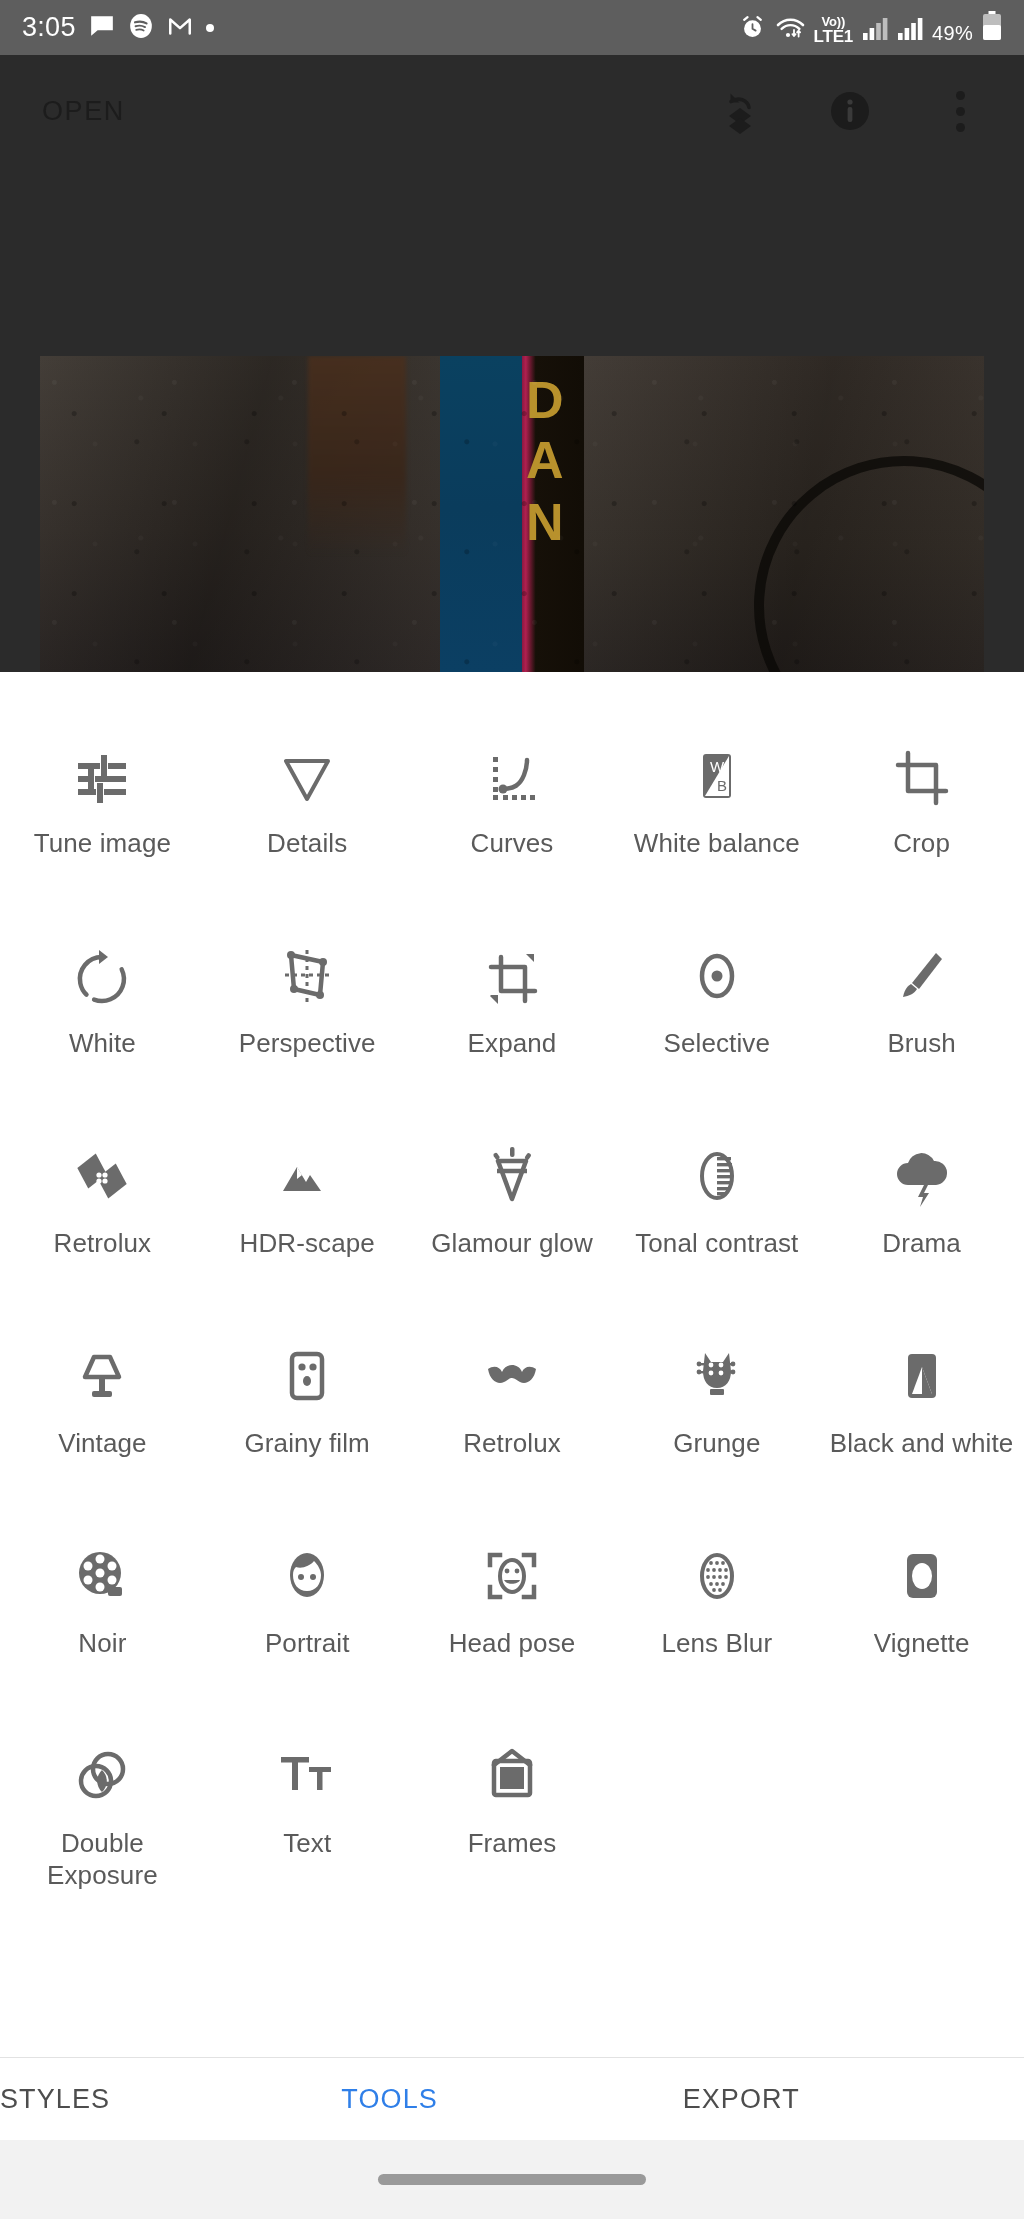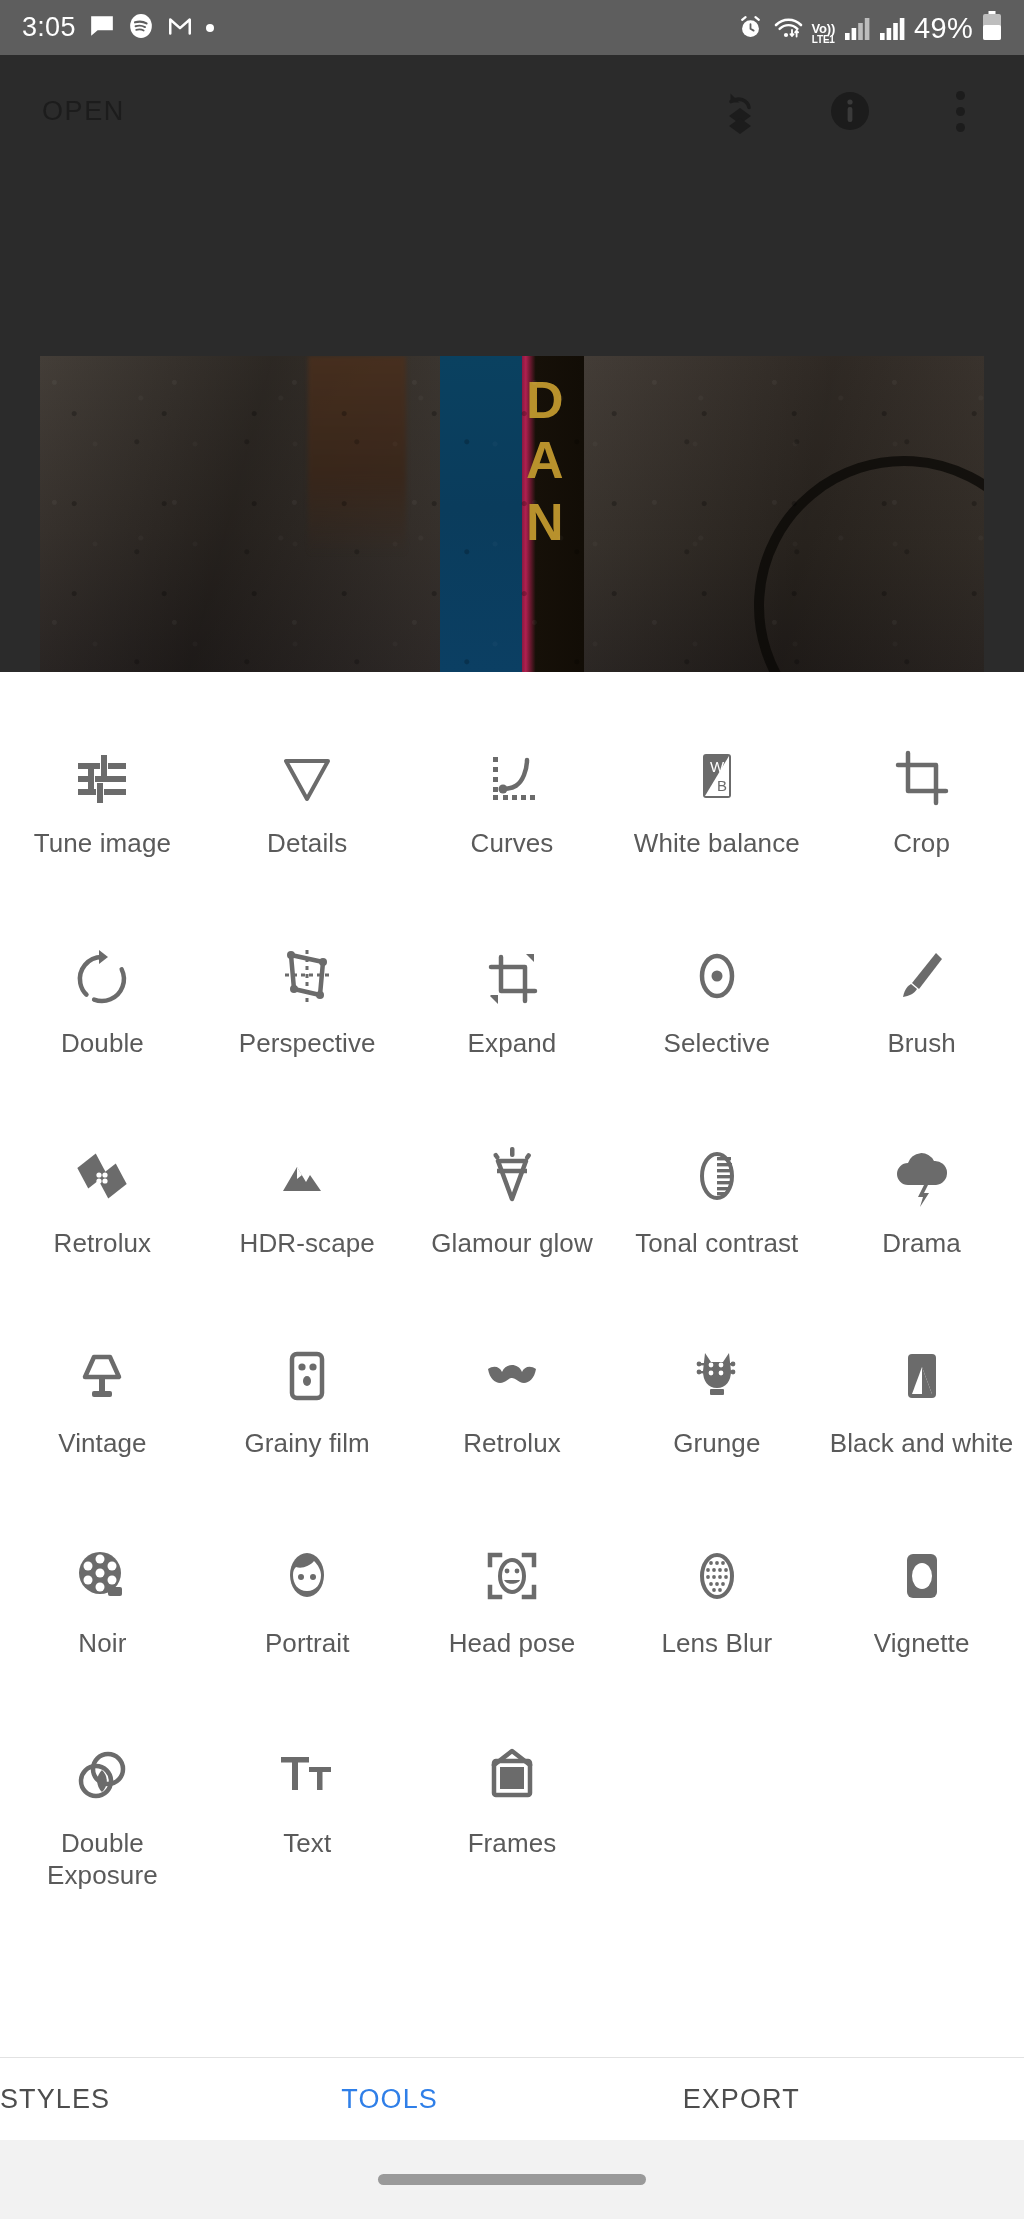--- a/index.html
+++ b/index.html
@@ -16,25 +16,25 @@
     position:absolute; top:0; left:0; width:1024px; height:55px;
     background:#5e5e5e; color:#fff;
     display:flex; align-items:center; justify-content:space-between;
     padding:0 22px;
   }
   .sb-left { display:flex; align-items:center; gap:13px; }
   .sb-right { display:flex; align-items:flex-end; gap:9px; }
   .sb-time { font-size:27px; letter-spacing:.3px; font-weight:400; }
   .sb-ico { display:block; }
   .sb-dot { width:8px; height:8px; border-radius:50%; background:#fff; }
-  .sb-batt-txt { font-size:29px; letter-spacing:.3px; }
+  .sb-batt-txt { font-size:20px; letter-spacing:.3px; }
   .volte { display:flex; flex-direction:column; align-items:center; line-height:1;
            font-size:13px; font-weight:700; letter-spacing:-.2px; }
   .volte span:first-child { font-size:13px; }
-  .volte span:last-child { font-size:10px; }
+  .volte span:last-child { font-size:17px; }
 
   
   .appheader {
     position:absolute; top:55px; left:0; width:1024px; height:112px;
     background:#2b2b2b;
     display:flex; align-items:center; justify-content:space-between;
     padding:0 34px 0 42px;
   }
   .open-label { color:#1c1c1c; font-size:27px; letter-spacing:1.6px; }
   .hdr-actions { display:flex; align-items:center; gap:62px; padding-right:6px; }
@@ -325,21 +325,21 @@
         <span class="lbl">Crop</span>
       </div>
 
       <div class="cell">
         <span class="ico">
           <svg width="68" height="68" viewBox="0 0 68 68">
             <path d="M34 12a22 22 0 1 0 18 9.5" stroke="#6b6b6b" stroke-width="4.5" fill="none" stroke-linecap="round" stroke-dasharray="52 9"></path>
             <path d="M31 5l9 7-9 7z" fill="#6b6b6b"></path>
           </svg>
         </span>
-        <span class="lbl">Double</span>
+        <span class="lbl">White</span>
       </div>
       <div class="cell">
         <span class="ico">
           <svg width="68" height="68" viewBox="0 0 68 68">
             <path d="M18 10 50 17 47 50 21 44z" stroke="#6b6b6b" stroke-width="4.5" fill="none" stroke-linejoin="round"></path>
             <path d="M34 5v52M12 30h44" stroke="#6b6b6b" stroke-width="3" stroke-dasharray="4 4" fill="none"></path>
             <circle cx="18" cy="10" r="4" fill="#6b6b6b"></circle>
               <circle cx="50" cy="17" r="4" fill="#6b6b6b"></circle>
             <circle cx="47" cy="50" r="4" fill="#6b6b6b"></circle>
               <circle cx="21" cy="44" r="4" fill="#6b6b6b"></circle>

